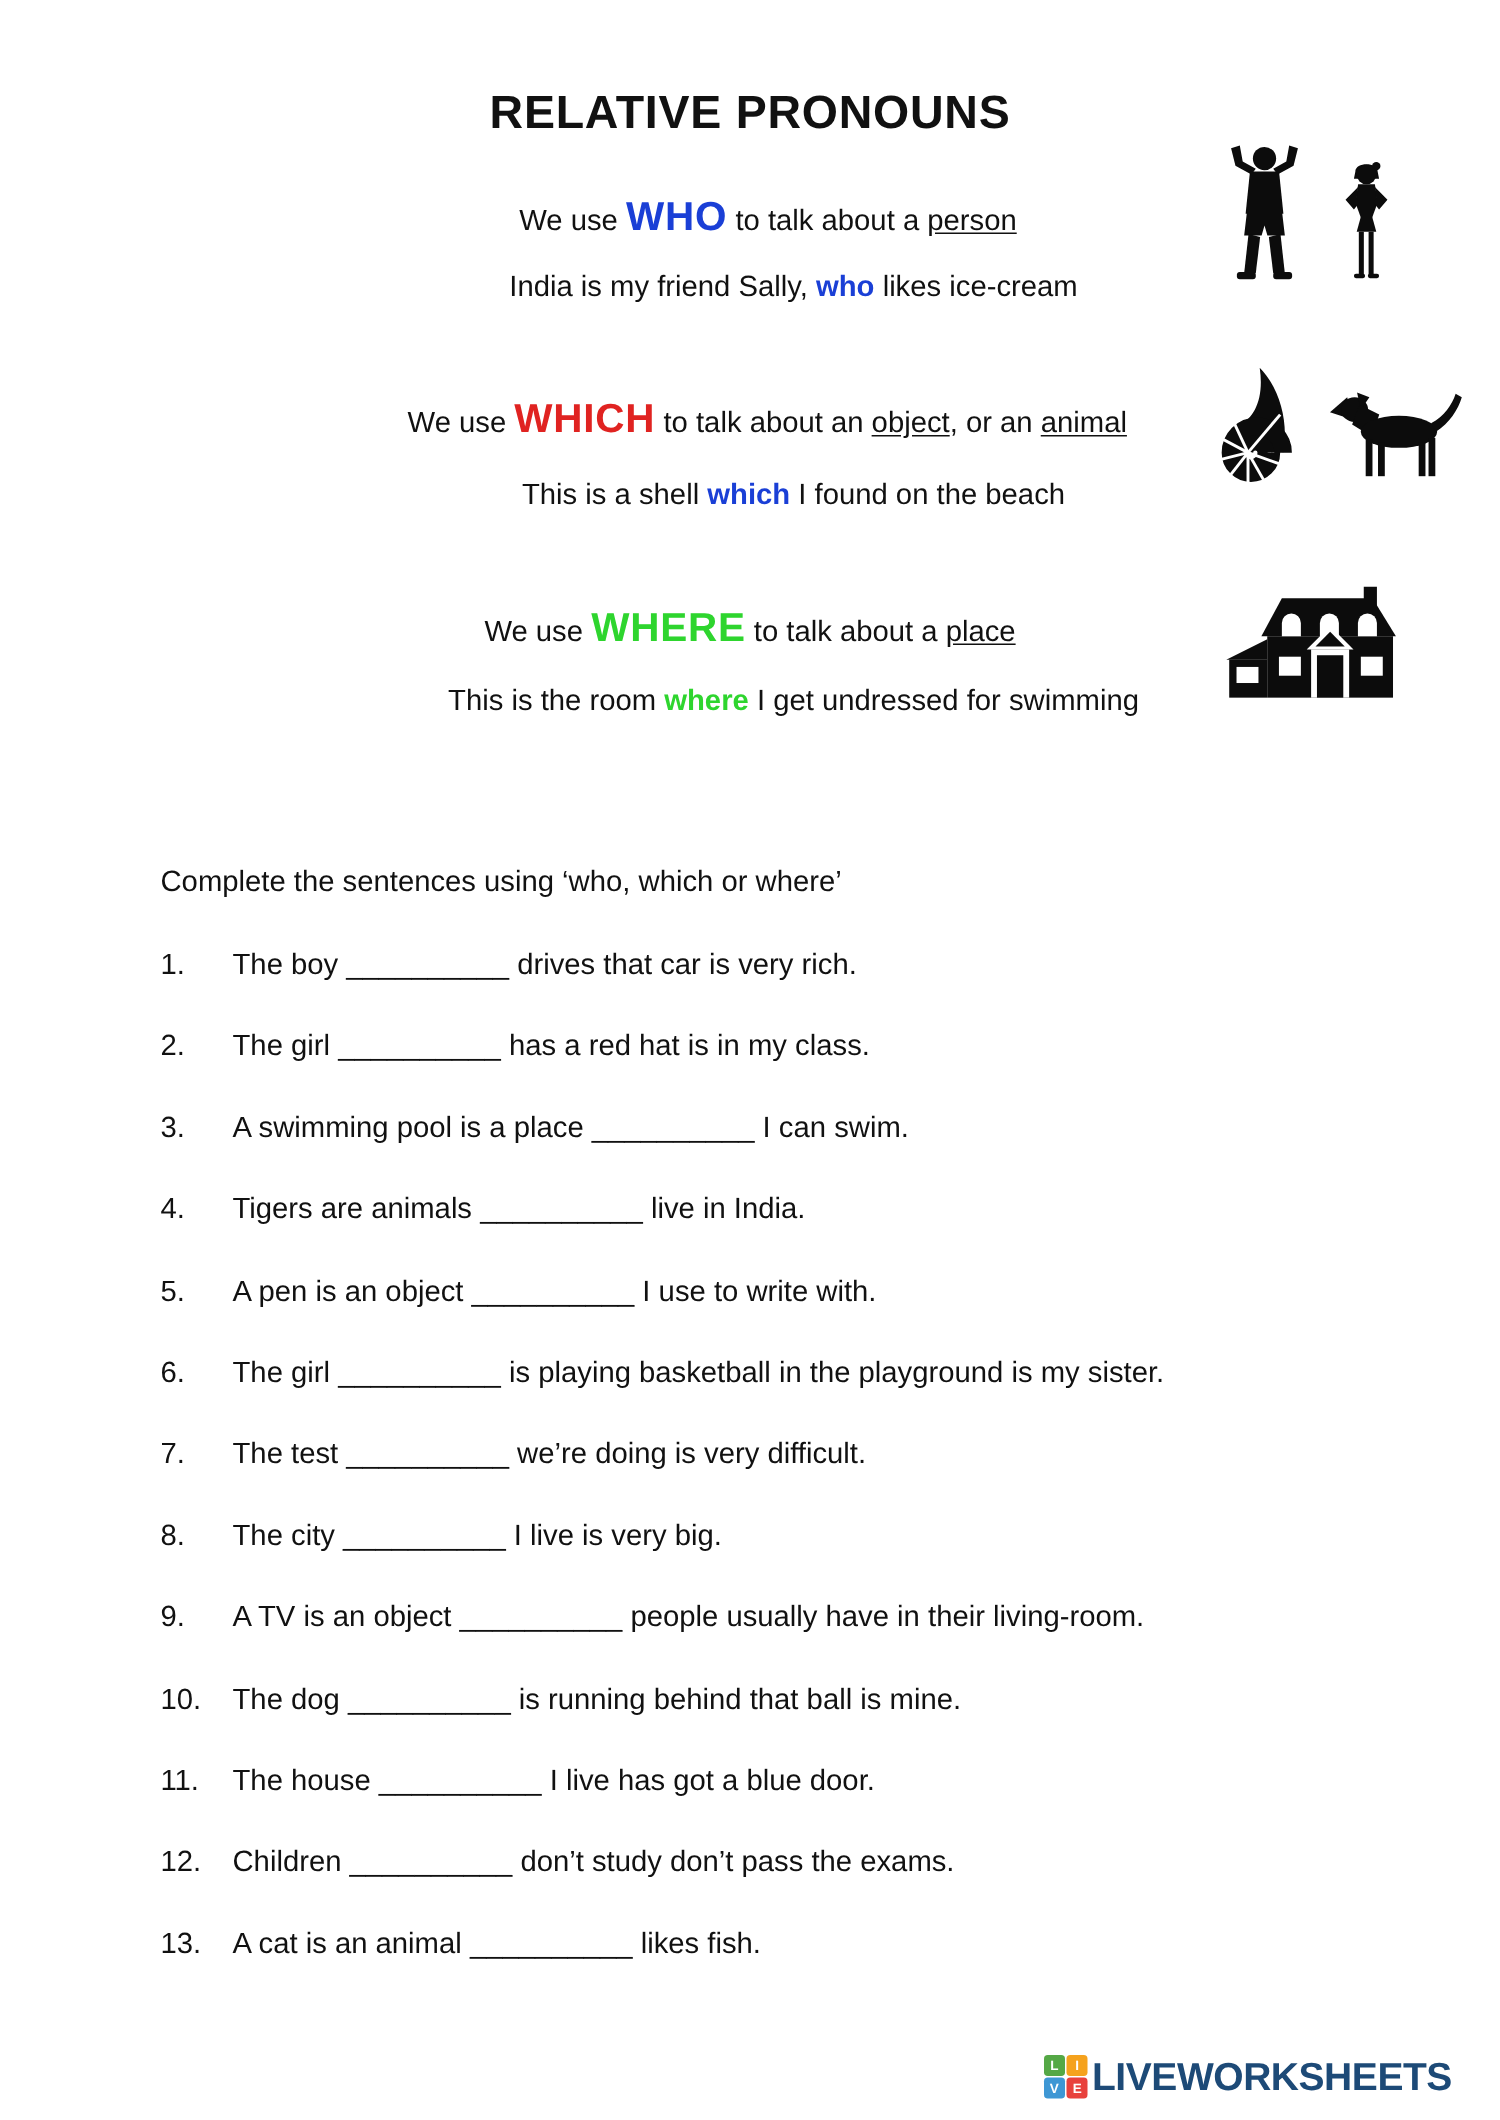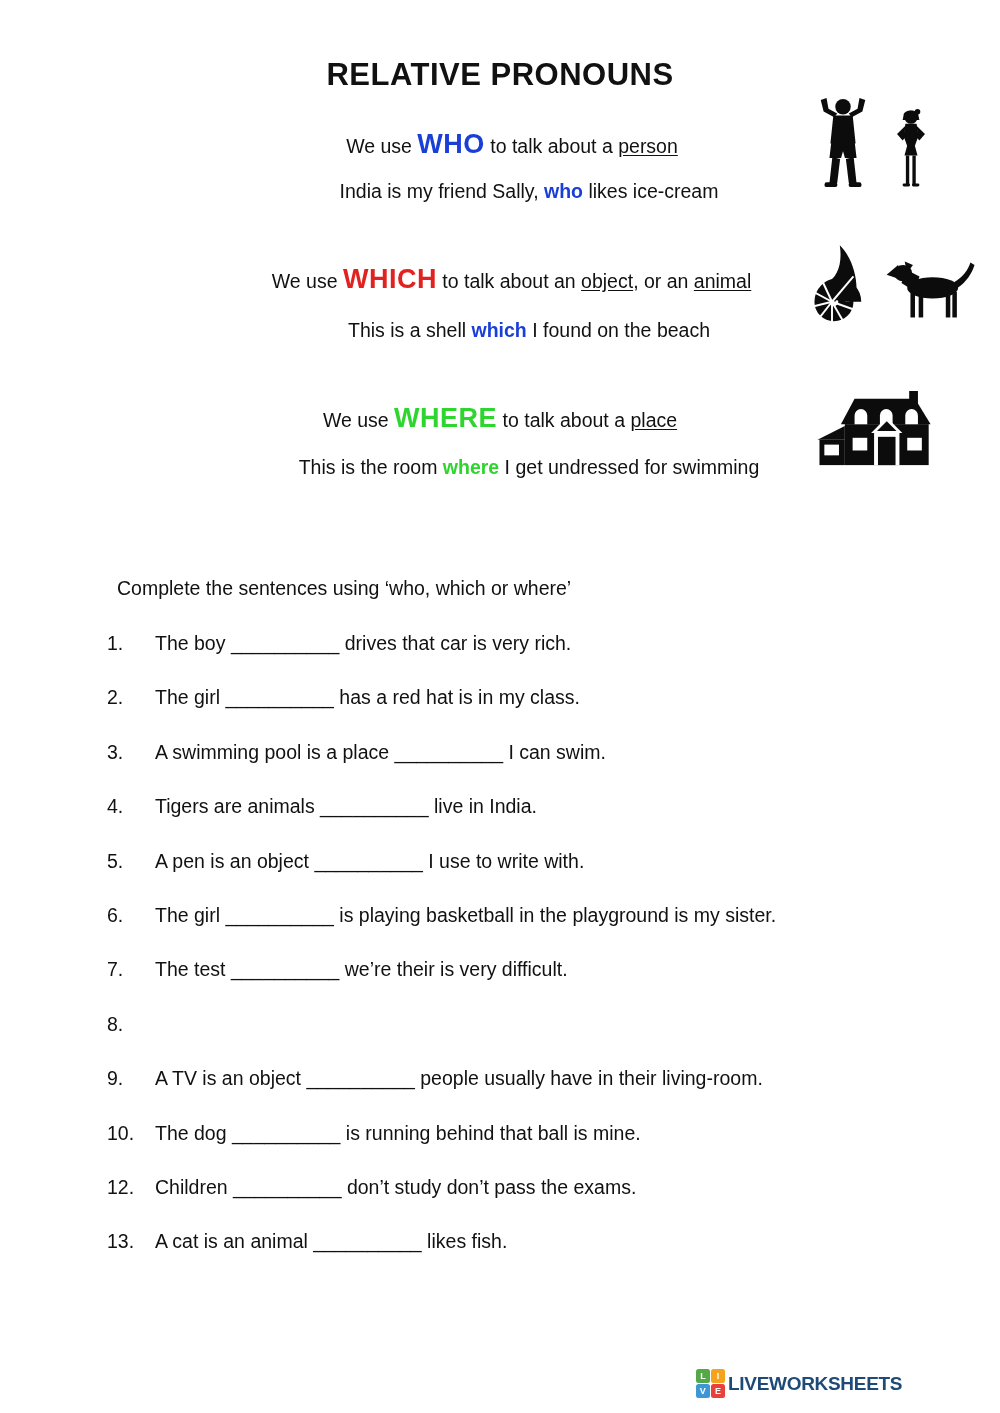--- a/index.html
+++ b/index.html
@@ -33,39 +33,39 @@
   .who-example { top: 180px; }
   .which-rule    { top: 262px; padding-left: 23px; }
   .which-example { top: 319px; }
   .where-rule    { top: 401px; }
   .where-example { top: 456px; }
 
   .people-icons { position: absolute; left: 812px; top: 101px; height: 93px; display: flex; align-items: flex-end; gap: 16px; }
   .object-icons { position: absolute; left: 793px; top: 245px; height: 98px; display: flex; align-items: center; gap: 14px; }
   .house-wrap   { position: absolute; left: 816px; top: 391px; }
 
-  .instruction { position: absolute; left: 117px; top: 577px; font-size: 19.5px; }
+  .instruction { position: absolute; left: 107px; top: 577px; font-size: 19.5px; }
   .exercise-list { position: absolute; left: 107px; top: 630px; width: 870px; }
   .item { height: 54.4px; font-size: 19.5px; line-height: 26px; display: flex; white-space: nowrap; }
   .item .num { flex: none; width: 48px; }
   .blank { letter-spacing: 0; }
 
   .footer {
     position: absolute; left: 696px; top: 1369px;
     display: flex; align-items: center; gap: 3px; cursor: pointer;
   }
   .logo-tiles {
     width: 29px; height: 29px;
     display: grid; grid-template-columns: 1fr 1fr; grid-template-rows: 1fr 1fr; gap: 1.5px;
   }
   .tile {
     display: flex; align-items: center; justify-content: center;
     font-size: 9px; font-weight: 700; color: #ffffff; border-radius: 2.5px;
   }
-  .brand { font-size: 19px; font-weight: 700; letter-spacing: -0.3px; }
+  .brand { font-size: 26px; font-weight: 700; letter-spacing: -0.3px; }
 </style>
 </head>
 <body>
 
 <div class="page">
 
   <div class="page-title">RELATIVE PRONOUNS</div>
 
   <div class="rule-line who-rule"><span>We use </span><span class="kw" style="color: rgb(26, 63, 214);">WHO</span><span> to talk about a </span><span class="u">person</span></div>
   <div class="example-line who-example"><span>India is my friend Sally, </span><span class="ex-kw" style="color: rgb(26, 63, 214);">who</span><span> likes ice-cream</span></div>
@@ -196,37 +196,42 @@
       <span class="text"><span>A pen is an object </span><span class="blank">__________</span><span> I use to write with.</span></span>
     </div>
 
     <div class="item">
       <span class="num">6.</span>
       <span class="text"><span>The girl </span><span class="blank">__________</span><span> is playing basketball in the playground is my sister.</span></span>
     </div>
 
     <div class="item">
       <span class="num">7.</span>
-      <span class="text"><span>The test </span><span class="blank">__________</span><span> we’re their is very difficult.</span></span>
+      <span class="text"><span>The test </span><span class="blank">__________</span><span> we’re doing is very difficult.</span></span>
     </div>
 
     <div class="item">
       <span class="num">8.</span>
+      <span class="text"><span>The city </span><span class="blank">__________</span><span> I live is very big.</span></span>
     </div>
 
     <div class="item">
       <span class="num">9.</span>
       <span class="text"><span>A TV is an object </span><span class="blank">__________</span><span> people usually have in their living-room.</span></span>
     </div>
 
     <div class="item">
       <span class="num">10.</span>
       <span class="text"><span>The dog </span><span class="blank">__________</span><span> is running behind that ball is mine.</span></span>
     </div>
 
+    <div class="item">
+      <span class="num">11.</span>
+      <span class="text"><span>The house </span><span class="blank">__________</span><span> I live has got a blue door.</span></span>
+    </div>
 
     <div class="item">
       <span class="num">12.</span>
       <span class="text"><span>Children </span><span class="blank">__________</span><span> don’t study don’t pass the exams.</span></span>
     </div>
 
     <div class="item">
       <span class="num">13.</span>
       <span class="text"><span>A cat is an animal </span><span class="blank">__________</span><span> likes fish.</span></span>
     </div>

